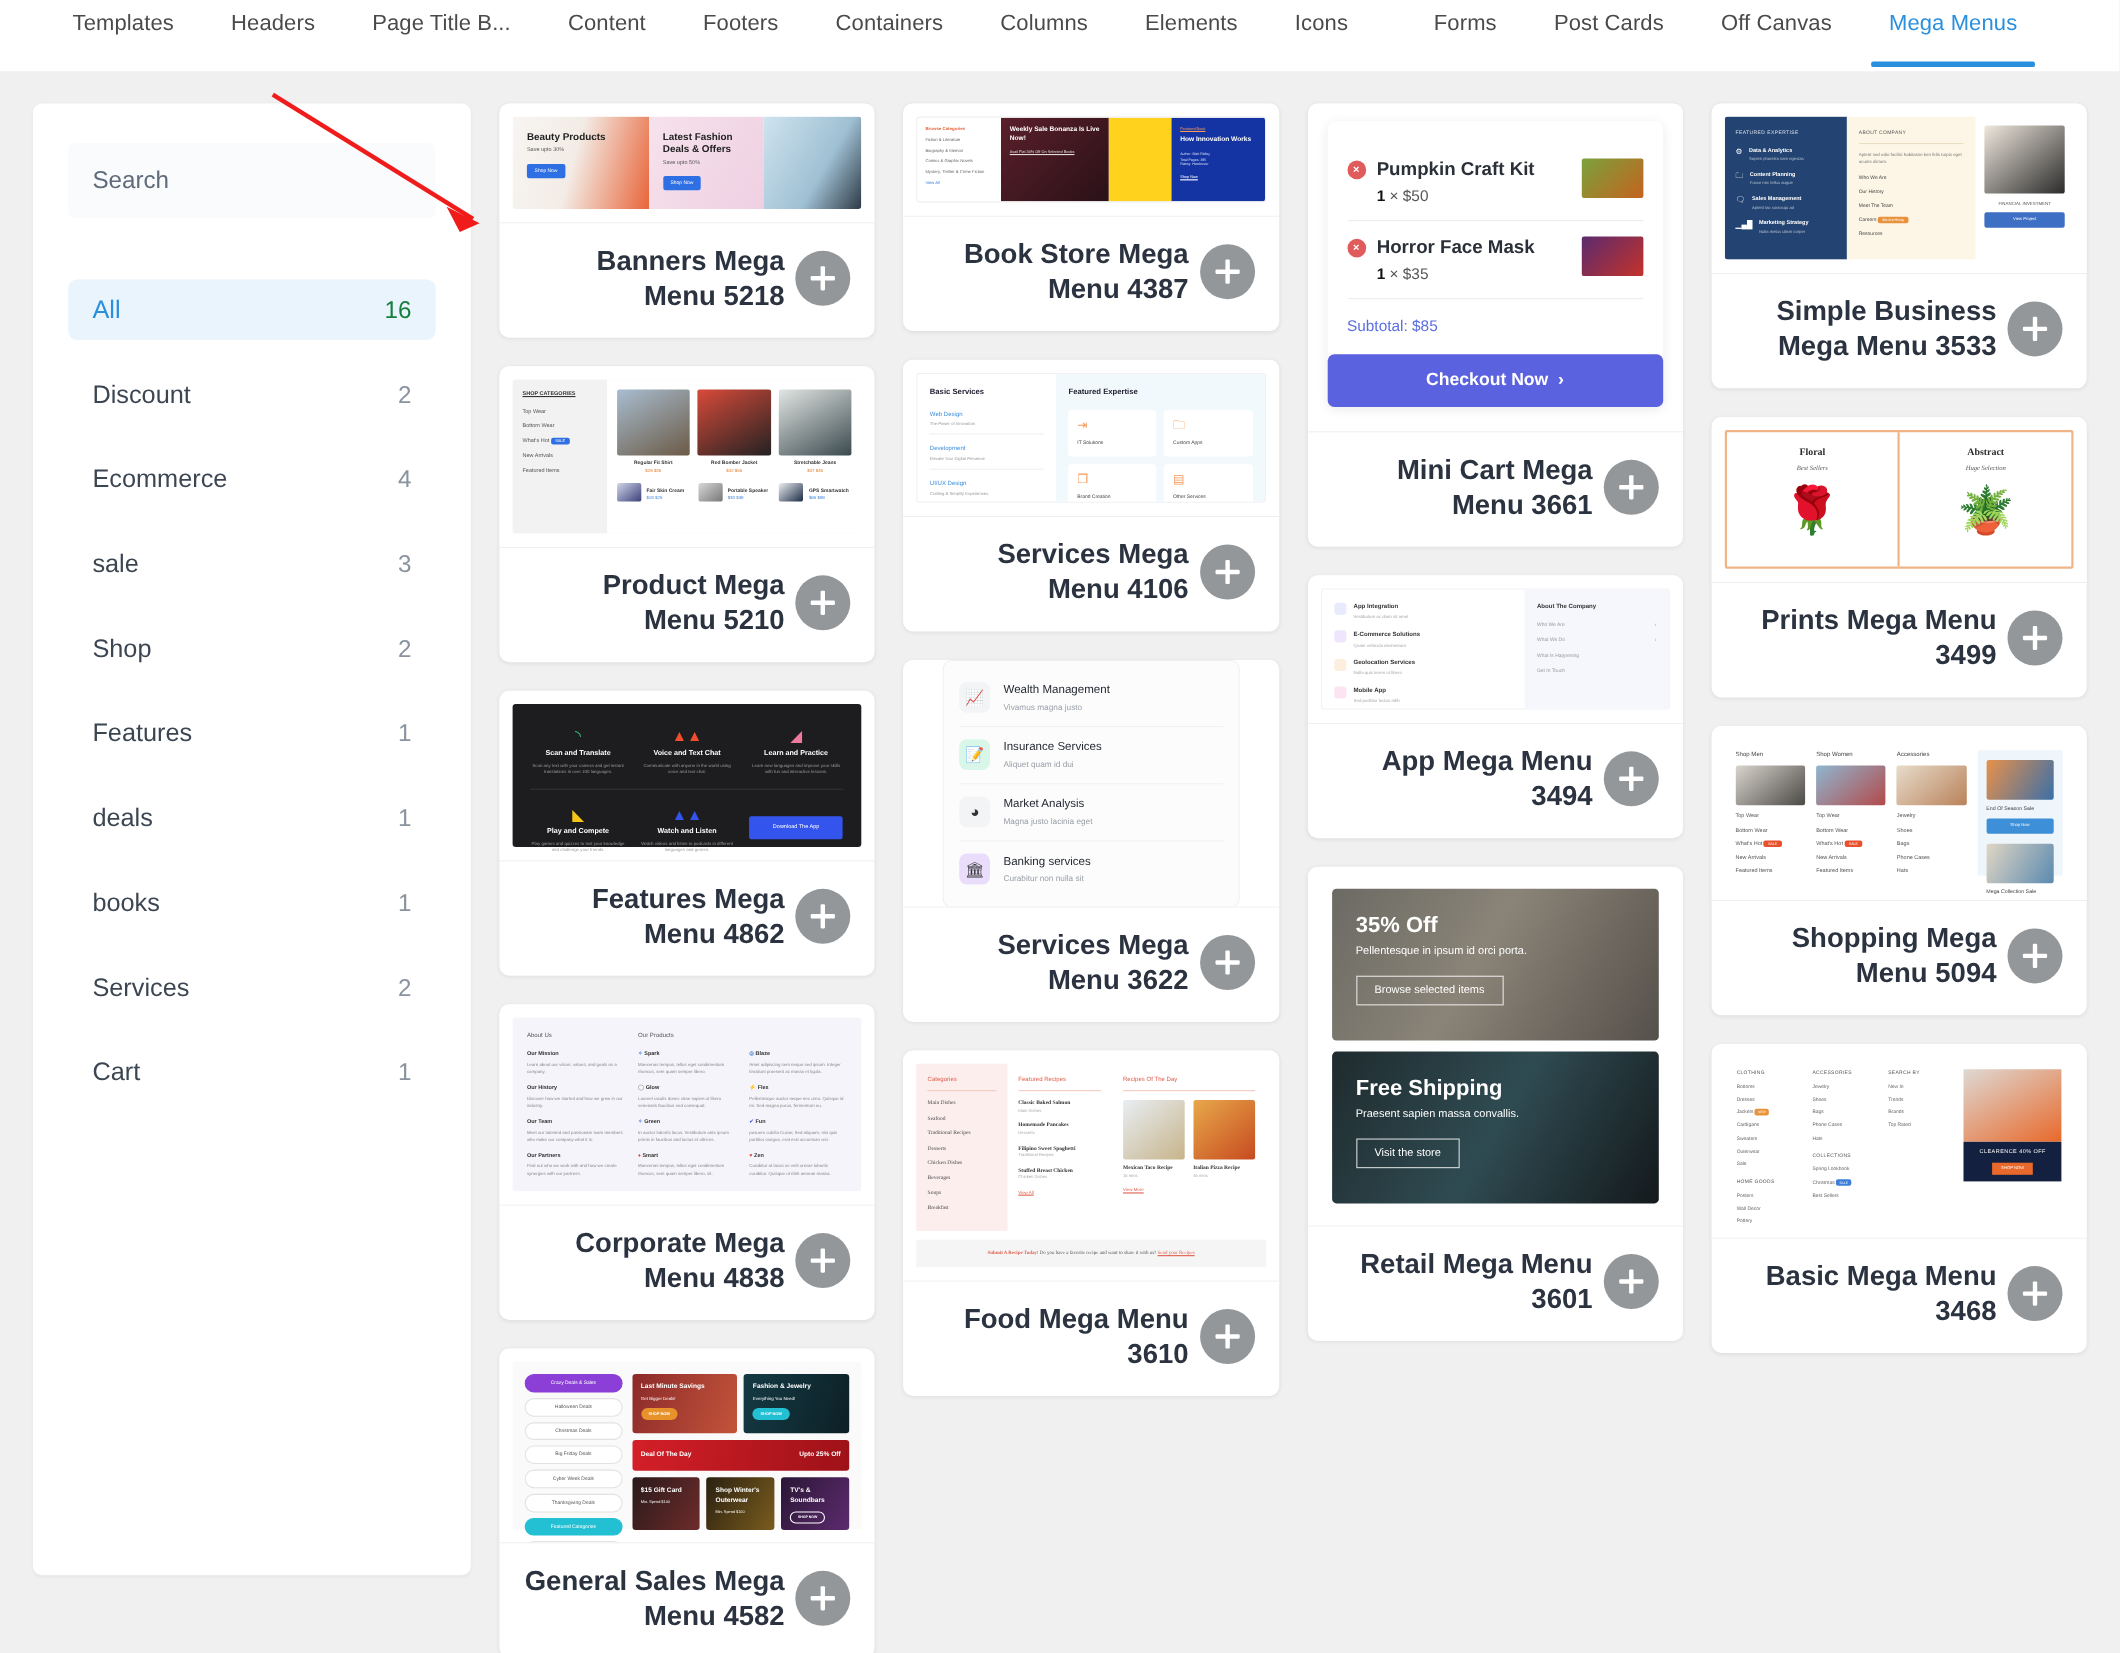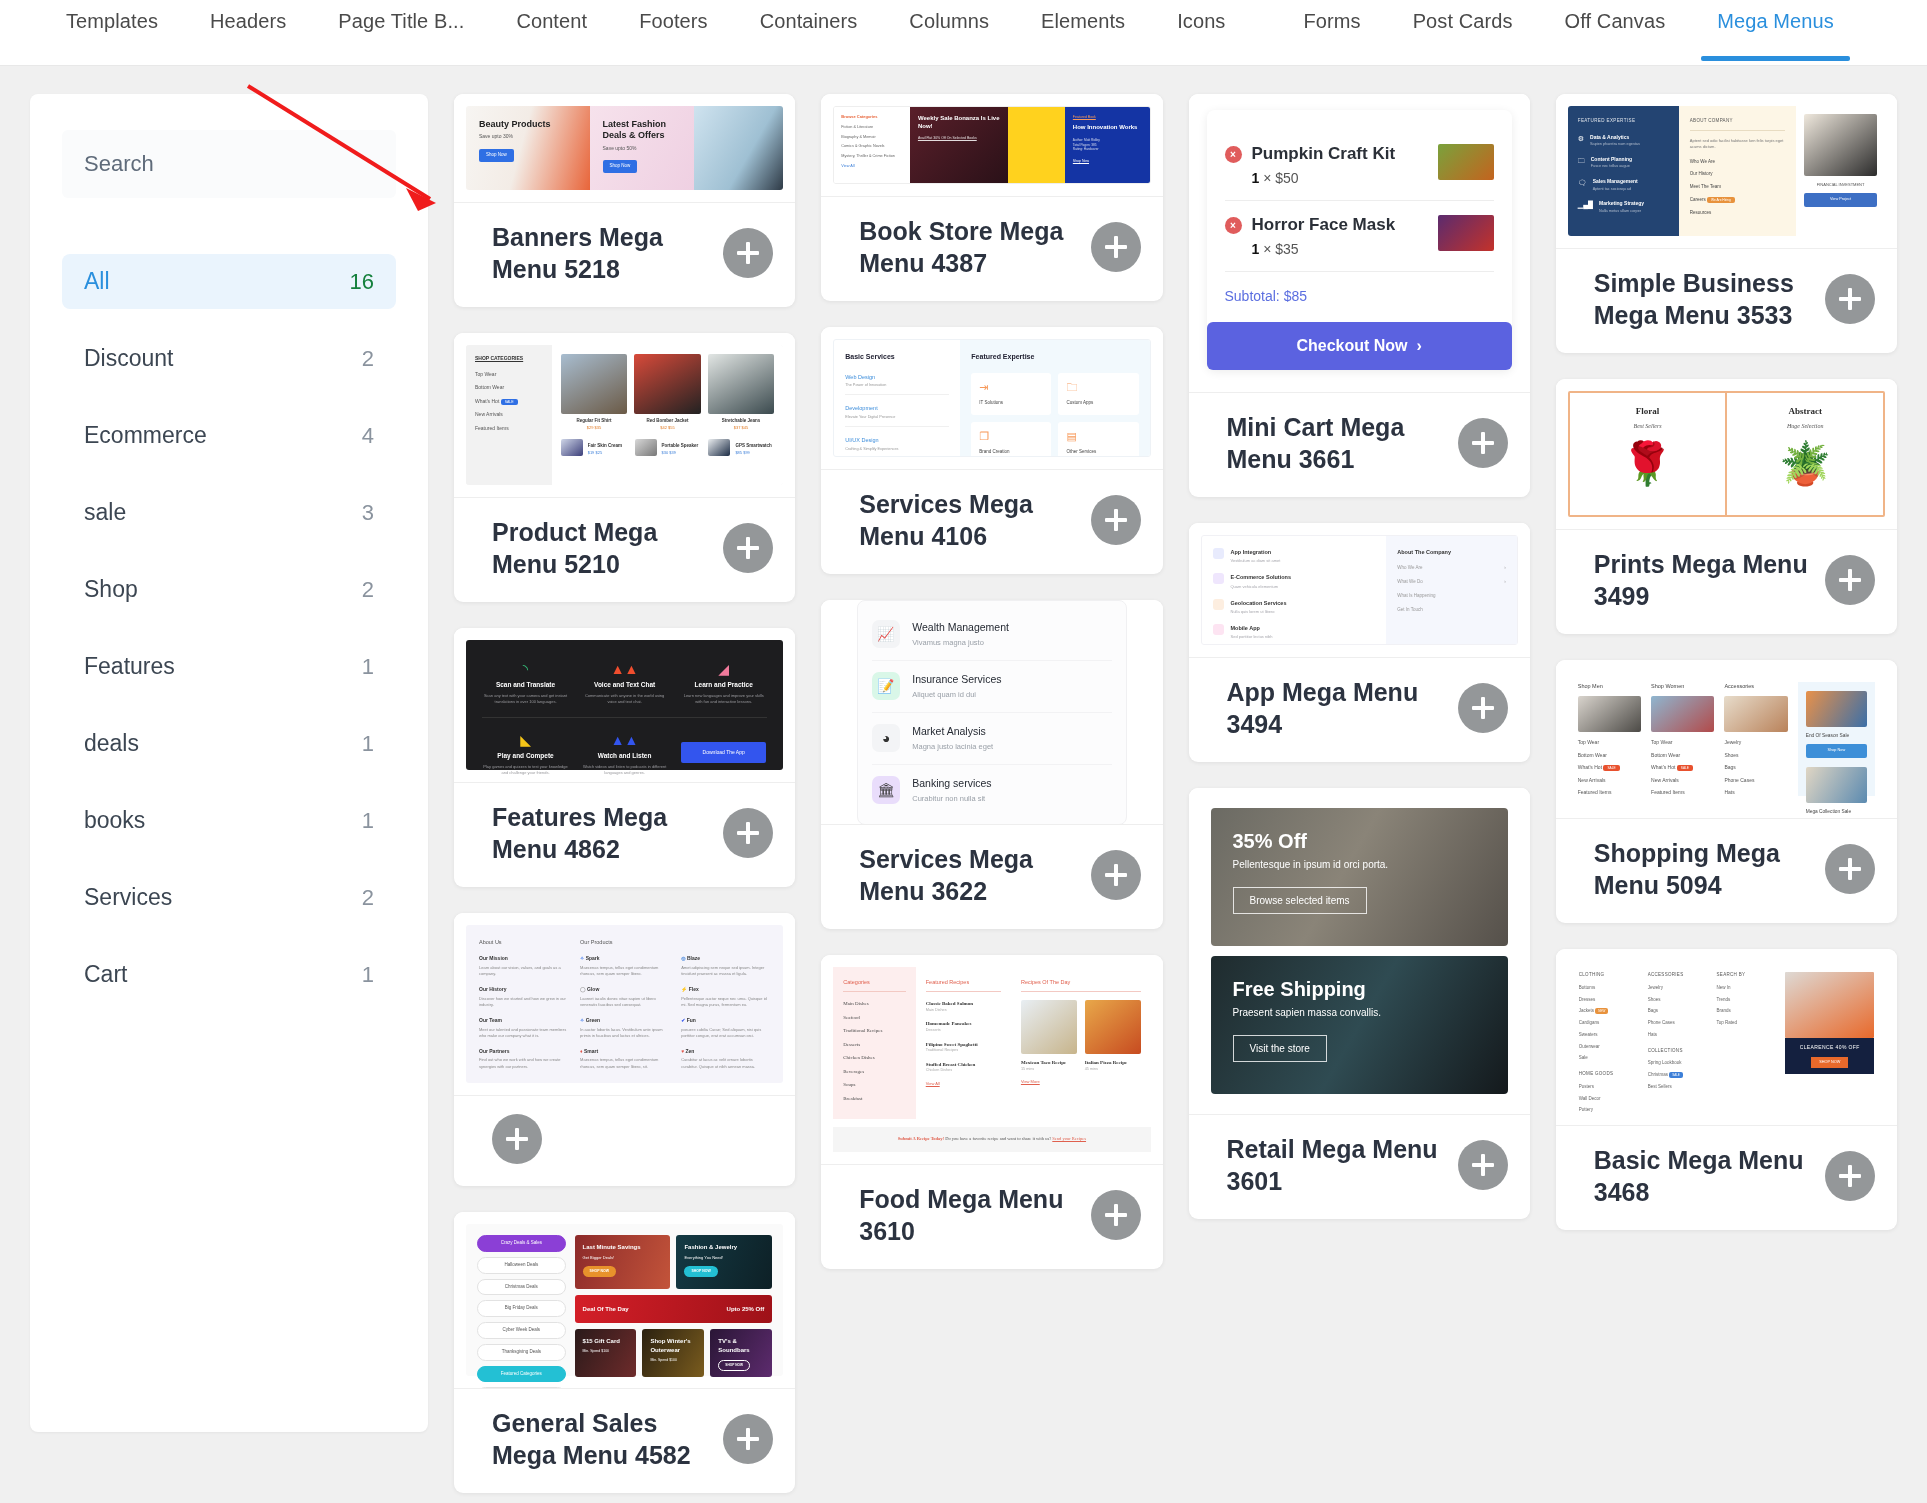--- a/index.html
+++ b/index.html
@@ -93,23 +93,24 @@
     cursor: pointer;
   }
   .thumb {
     padding: 12px;
     background: #ffffff;
     position: relative;
     overflow: hidden;
   }
   .card-foot {
     display: flex; align-items: center; justify-content: space-between;
-    padding: 18px 22px 22px 38px;
+    padding: 18px 22px 22px 22px;
     border-top: 1px solid #eeeeee;
     gap: 10px;
+    text-align: right;
   }
   .card-title {
     font-size: 25px; font-weight: bold; color: #2c3340;
     line-height: 1.28;
   }
   .plus-btn {
     width: 50px; height: 50px; min-width: 50px;
     border-radius: 50%;
     background: #949799;
     display: flex; align-items: center; justify-content: center;
@@ -577,20 +578,21 @@
                   <div class="tc-p">posuere cubilia Curae; Sed aliquam, nisi quis porttitor congue, erat erat accumsan orci.</div>
                 </div>
                 <div class="tc-it">
                   <div class="tc-n"><span style="color:#e0574c">♥</span> <span>Zen</span></div>
                   <div class="tc-p">Curabitur at lacus ac velit ornare lobortis curabitur. Quisque ut nibh aenean massa.</div>
                 </div>
               </div>
             </div>
           </div>
           <div class="card-foot">
+            <div class="card-title">Corporate Mega Menu 4838</div>
             <div class="plus-btn"></div>
           </div>
         </div>
 
         <div class="card">
           <div class="thumb">
             <div class="mini t-gs">
               <div class="tg-side">
                 <div class="tg-pill p1">Crazy Deals &amp; Sales</div>
                 <div class="tg-pill">Halloween Deals</div>

